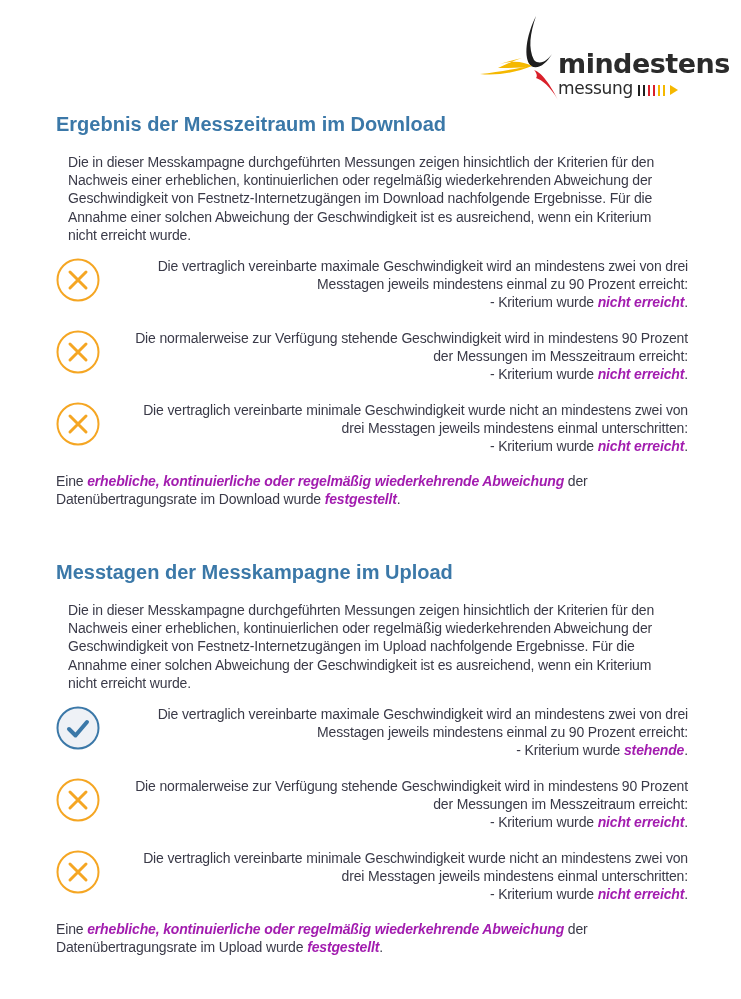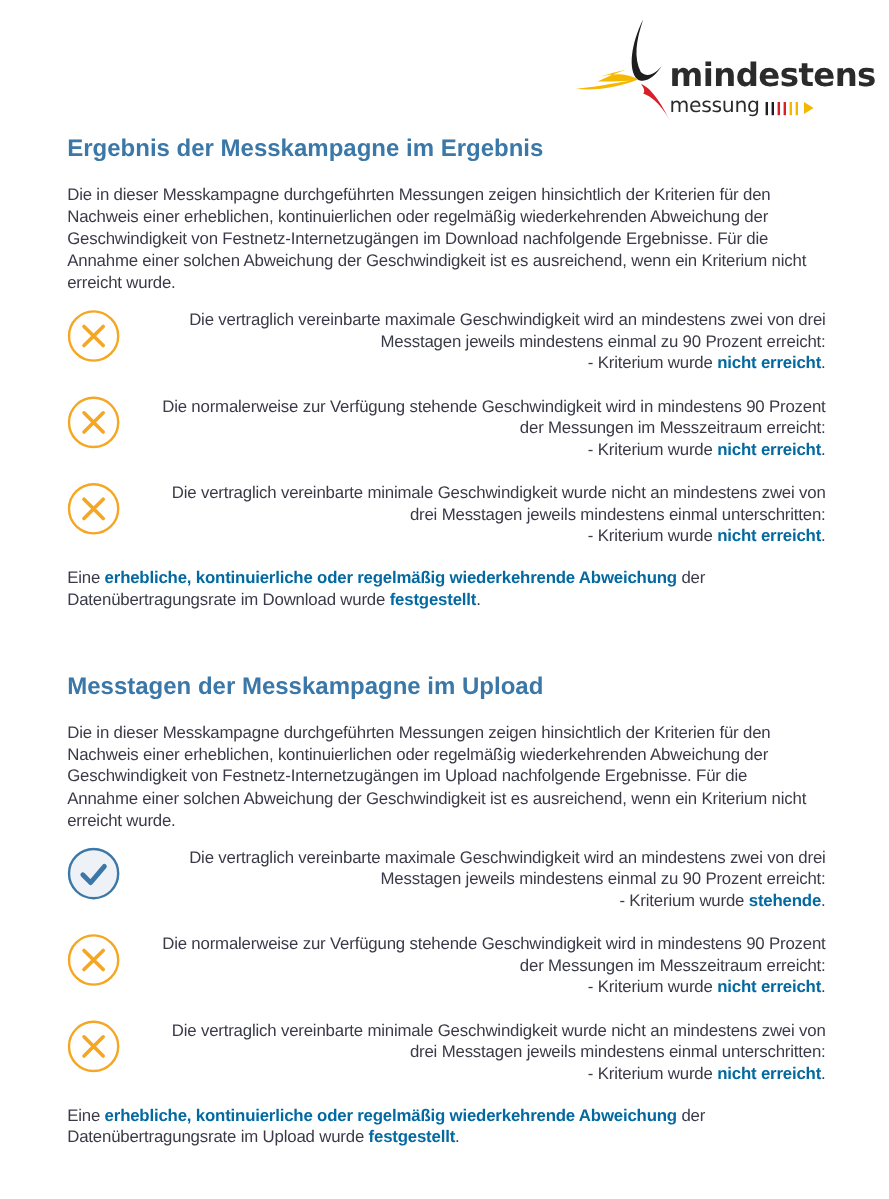--- a/index.html
+++ b/index.html
@@ -21,30 +21,30 @@
   .logo-bars { position: absolute; left: 160px; top: 69px; height: 14px; display: flex; align-items: center; gap: 3px; }
   .logo-bars span { display: inline-block; width: 2px; height: 11px; }
   .logo-arrow { width: 0; height: 0; border-top: 5px solid transparent; border-bottom: 5px solid transparent; border-left: 8px solid #f5b800; margin-left: 2px; }
 
   .section { position: absolute; left: 56px; width: 620px; }
   .heading {
     font-family: "Liberation Sans", sans-serif; font-weight: bold; font-size: 20px;
     color: #3b78a8; margin: 0; line-height: 24px;
   }
   .intro {
-    margin: 17px 0 0 0; font-size: 14px; line-height: 18.2px; color: #3a3a48;
+    margin: 17px 0 0 12px; font-size: 14px; line-height: 18.2px; color: #3a3a48;
     letter-spacing: -0.15px;
   }
   .crit { position: relative; height: 72px; }
   .crit .icon { position: absolute; left: 0; top: 1px; width: 44px; height: 44px; }
   .crit .text {
     position: absolute; left: 62px; top: 0; font-size: 14px; line-height: 18.2px;
     color: #3a3a48; width: 570px; letter-spacing: -0.15px; text-align: right;
   }
-  b { font-weight: bold; color: #0369a1; }
+  b { font-weight: bold; color: #a21caf; font-style: italic; }
   .conclusion { font-size: 14px; line-height: 18.2px; color: #3a3a48; letter-spacing: -0.15px; }
 </style>
 </head>
 <body>
 
 <div class="logo">
   <svg width="90" height="90" viewBox="0 0 90 90" style="position:absolute;left:0;top:0;">
 
     <path d="M58 2 C52 20 50 34 56 46 C62 52 70 46 74 40 C68 50 60 56 53 52 C45 44 48 22 58 2 Z" fill="#1e1e1e"></path>
 
@@ -59,21 +59,21 @@
     <span style="background:#1e1e1e"></span>
     <span style="background:#d9202a"></span>
     <span style="background:#d9202a"></span>
     <span style="background:#f5b800"></span>
     <span style="background:#f5b800"></span>
     <div class="logo-arrow"></div>
   </div>
 </div>
 
 <div class="section" style="top:112px;">
-    <h2 class="heading">Ergebnis der Messkampagne im Ergebnis</h2>
+    <h2 class="heading">Ergebnis der Messzeitraum im Download</h2>
     <p class="intro">Die in dieser Messkampagne durchgeführten Messungen zeigen hinsichtlich der Kriterien für den Nachweis einer erheblichen, kontinuierlichen oder regelmäßig wiederkehrenden Abweichung der Geschwindigkeit von Festnetz-Internetzugängen im Download nachfolgende Ergebnisse. Für die Annahme einer solchen Abweichung der Geschwindigkeit ist es ausreichend, wenn ein Kriterium nicht erreicht wurde.</p>
     <div style="margin-top:13px;">
       <div class="crit">
         <div class="icon"><svg viewBox="0 0 44 44" width="44" height="44">
             <circle cx="22" cy="22" r="20.5" fill="none" stroke="#f5a623" stroke-width="2"></circle>
             <path d="M14 14 L30 30 M30 14 L14 30" stroke="#f5a623" stroke-width="3" stroke-linecap="round"></path>
           </svg></div>
         <div class="text"><span>Die vertraglich vereinbarte maximale Geschwindigkeit wird an mindestens zwei von drei Messtagen jeweils mindestens einmal zu 90 Prozent erreicht:</span><br><span>- Kriterium wurde </span><b>nicht erreicht</b><span>.</span></div>
       </div>
       <div class="crit">

